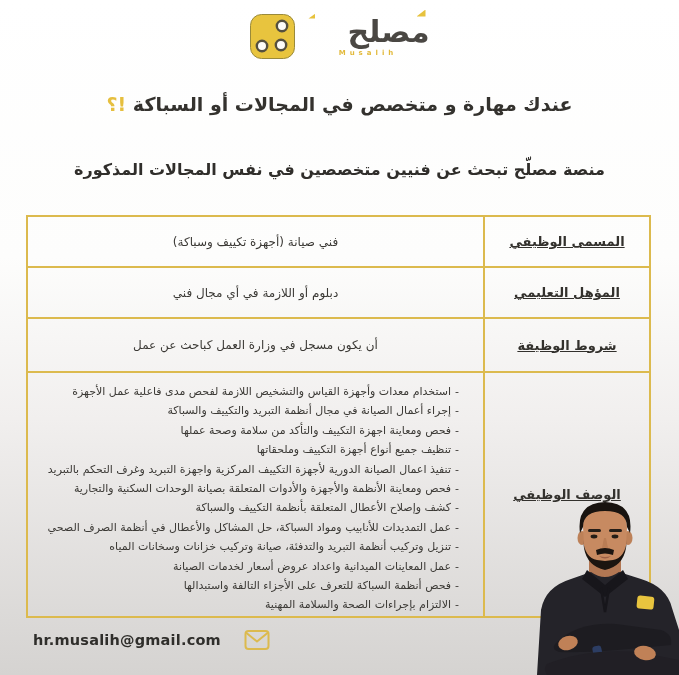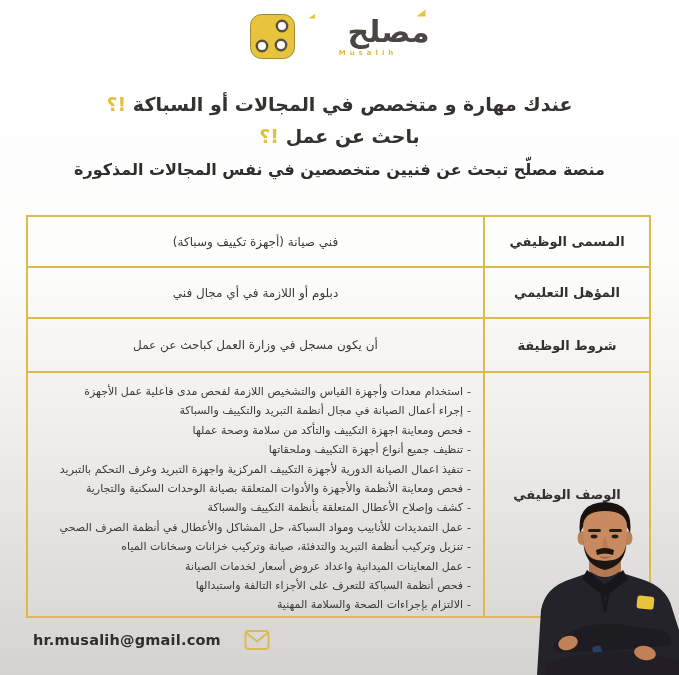--- a/index.html
+++ b/index.html
@@ -26,24 +26,24 @@
   
   .jobtable{position:absolute;left:26px;top:215px;width:625px;height:403px;direction:rtl;
     border:2px solid #dcba4e;box-sizing:border-box;display:flex;flex-direction:column;}
   .t-row{display:flex;border-bottom:2px solid #dcba4e;flex:0 0 auto;}
   .t-row:nth-child(1){height:49px;}
   .t-row:nth-child(2){height:49px;}
   .t-row:nth-child(3){height:52px;}
   .t-row.desc{flex:1 1 auto;border-bottom:none;}
   .t-label{flex:0 0 166px;border-left:none;border-inline-end:2px solid #dcba4e;
     display:flex;align-items:center;justify-content:center;
-    font-size:13px;font-weight:bold;color:#33312d;box-sizing:border-box;}
+    font-size:13px;font-weight:bold;color:#33312d;box-sizing:border-box;text-decoration:underline;}
   .t-value{flex:1;display:flex;align-items:center;justify-content:center;
     font-size:12px;color:#3b3935;padding:0 10px;box-sizing:border-box;text-align:right;}
-  .t-desc-list{flex:1;padding:9px 12px 6px 10px;box-sizing:border-box;direction:rtl;}
+  .t-desc-list{flex:1;padding:9px 24px 6px 10px;box-sizing:border-box;direction:rtl;}
   .desc-line{font-size:11px;color:#3b3935;line-height:19.4px;text-align:start;white-space:nowrap;}
   .desc-line .dash{margin-inline-end:4px;}
 
   
   .contact{position:absolute;left:33px;top:629px;display:flex;align-items:center;gap:23px;direction:ltr;}
   .email{font-size:14.5px;font-weight:bold;color:#2f2e2b;letter-spacing:.2px;}
   .mail-icon{width:26px;height:22px;}
 
   
   .person{position:absolute;right:0;bottom:0;width:158px;height:175px;pointer-events:none;}
@@ -63,21 +63,20 @@
     <div class="logo-word">
       <span class="logo-flag"></span>
       <span class="logo-flag2"></span>
       <div class="logo-ar">مصلح</div>
       <div class="logo-en">Musalih</div>
     </div>
   </div>
 
   <div class="headline">
     <div><span>عندك مهارة و متخصص في المجالات أو السباكة</span> <span class="mark">!؟</span></div>
-    <div><span>باحث عن عمل</span> <span class="mark">!؟</span></div>
   </div>
   <div class="subtitle">منصة مصلّح تبحث عن فنيين متخصصين في نفس المجالات المذكورة</div>
 
   <div class="jobtable">
 
     <div style="display:contents;">
       
     <div class="t-row">
         <div class="t-label">المسمى الوظيفي</div>
         <div class="t-value">فني صيانة (أجهزة تكييف وسباكة)</div>

